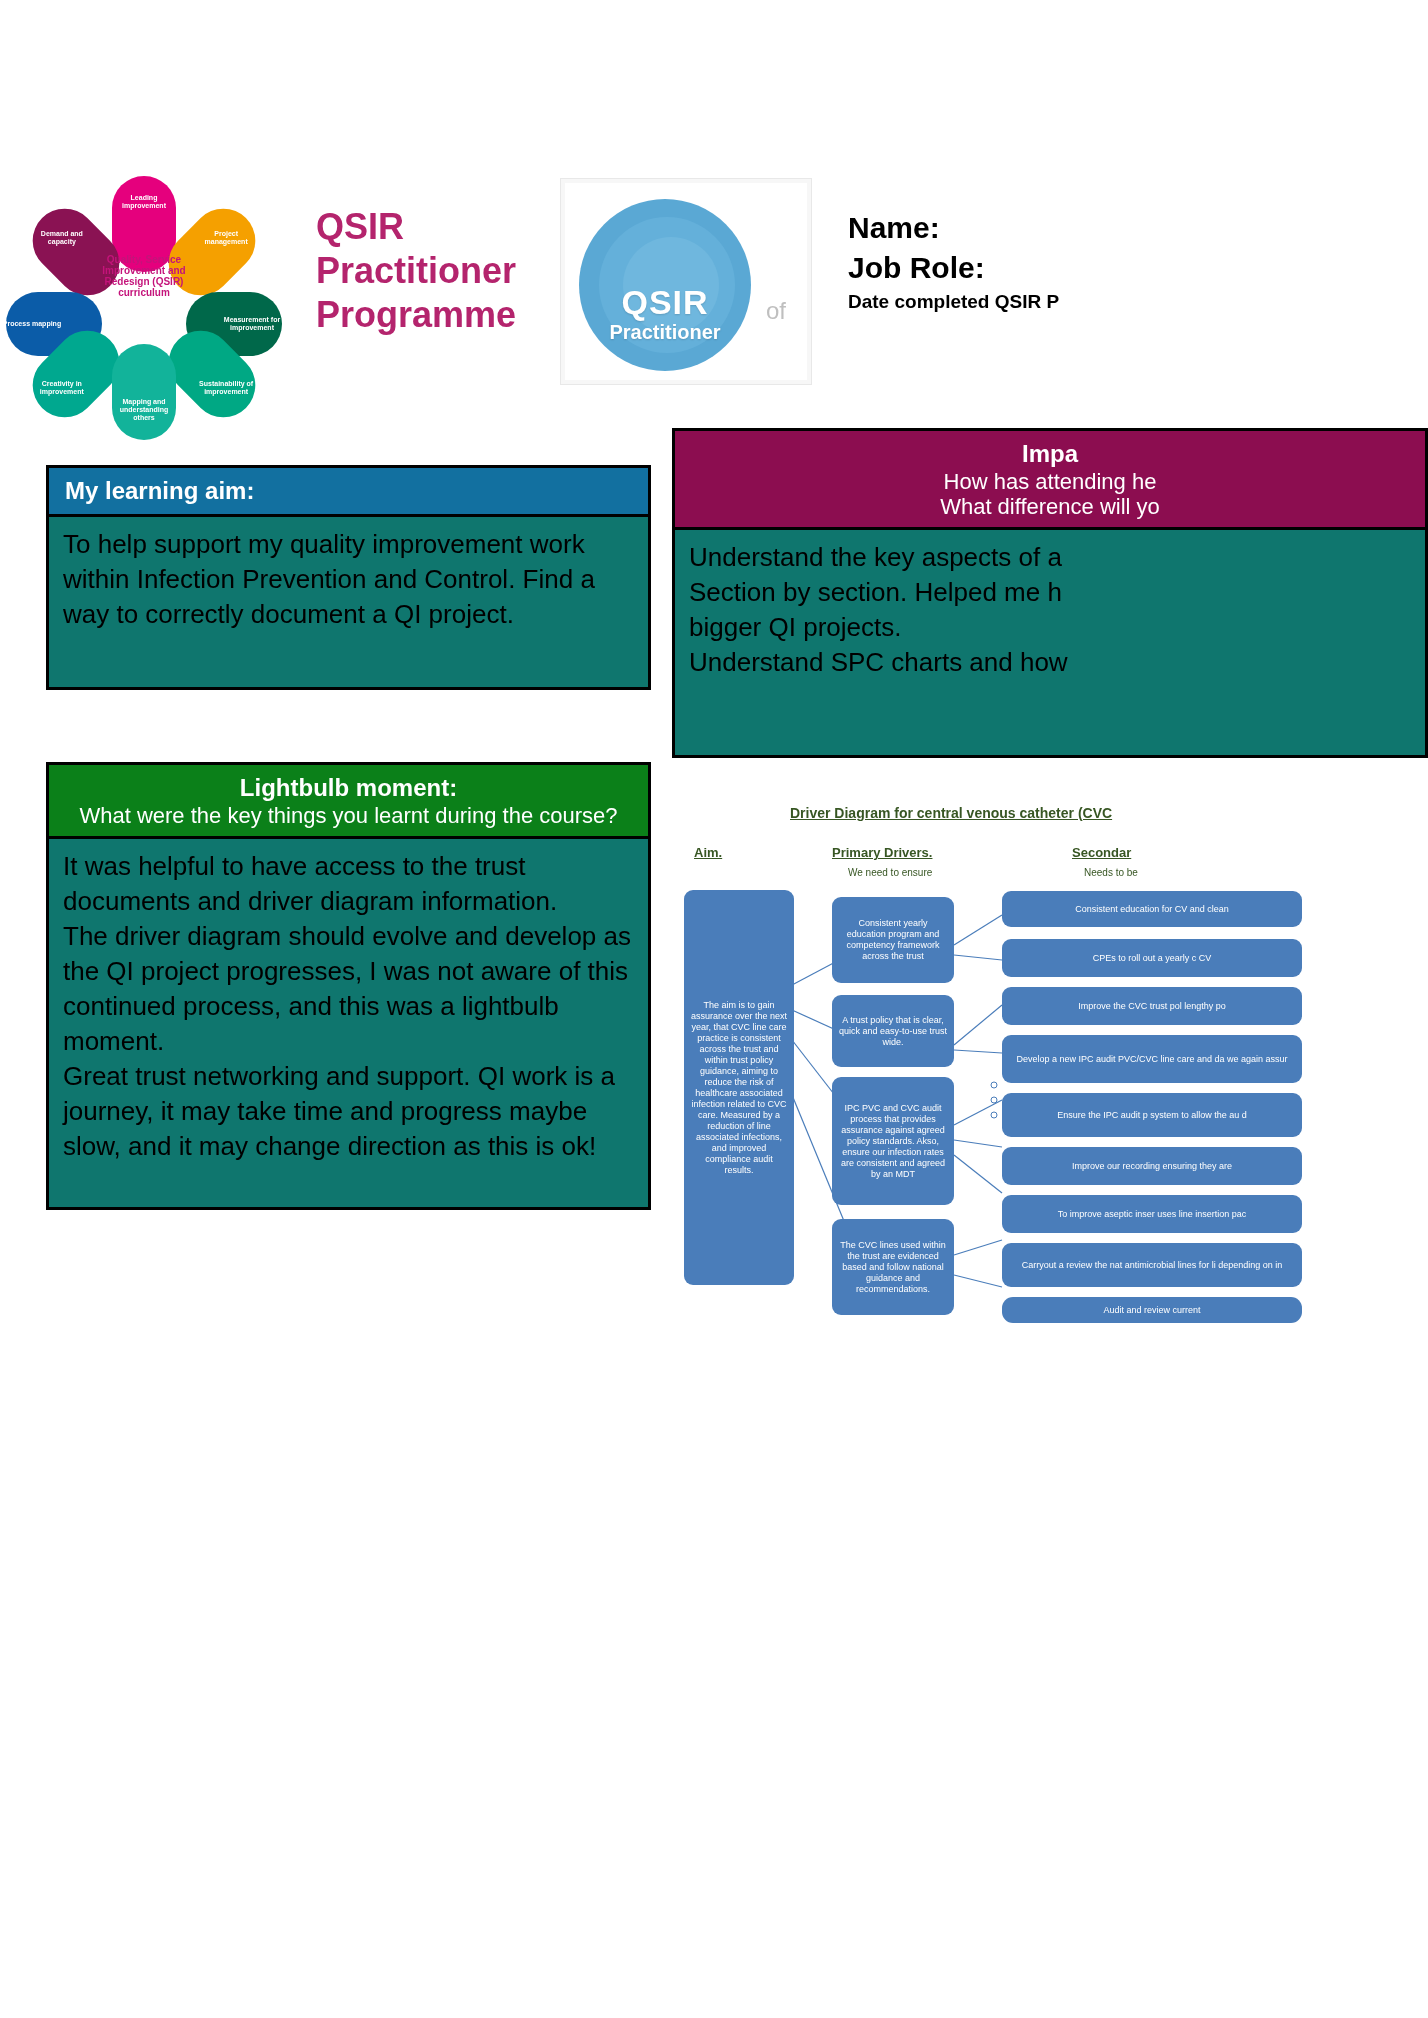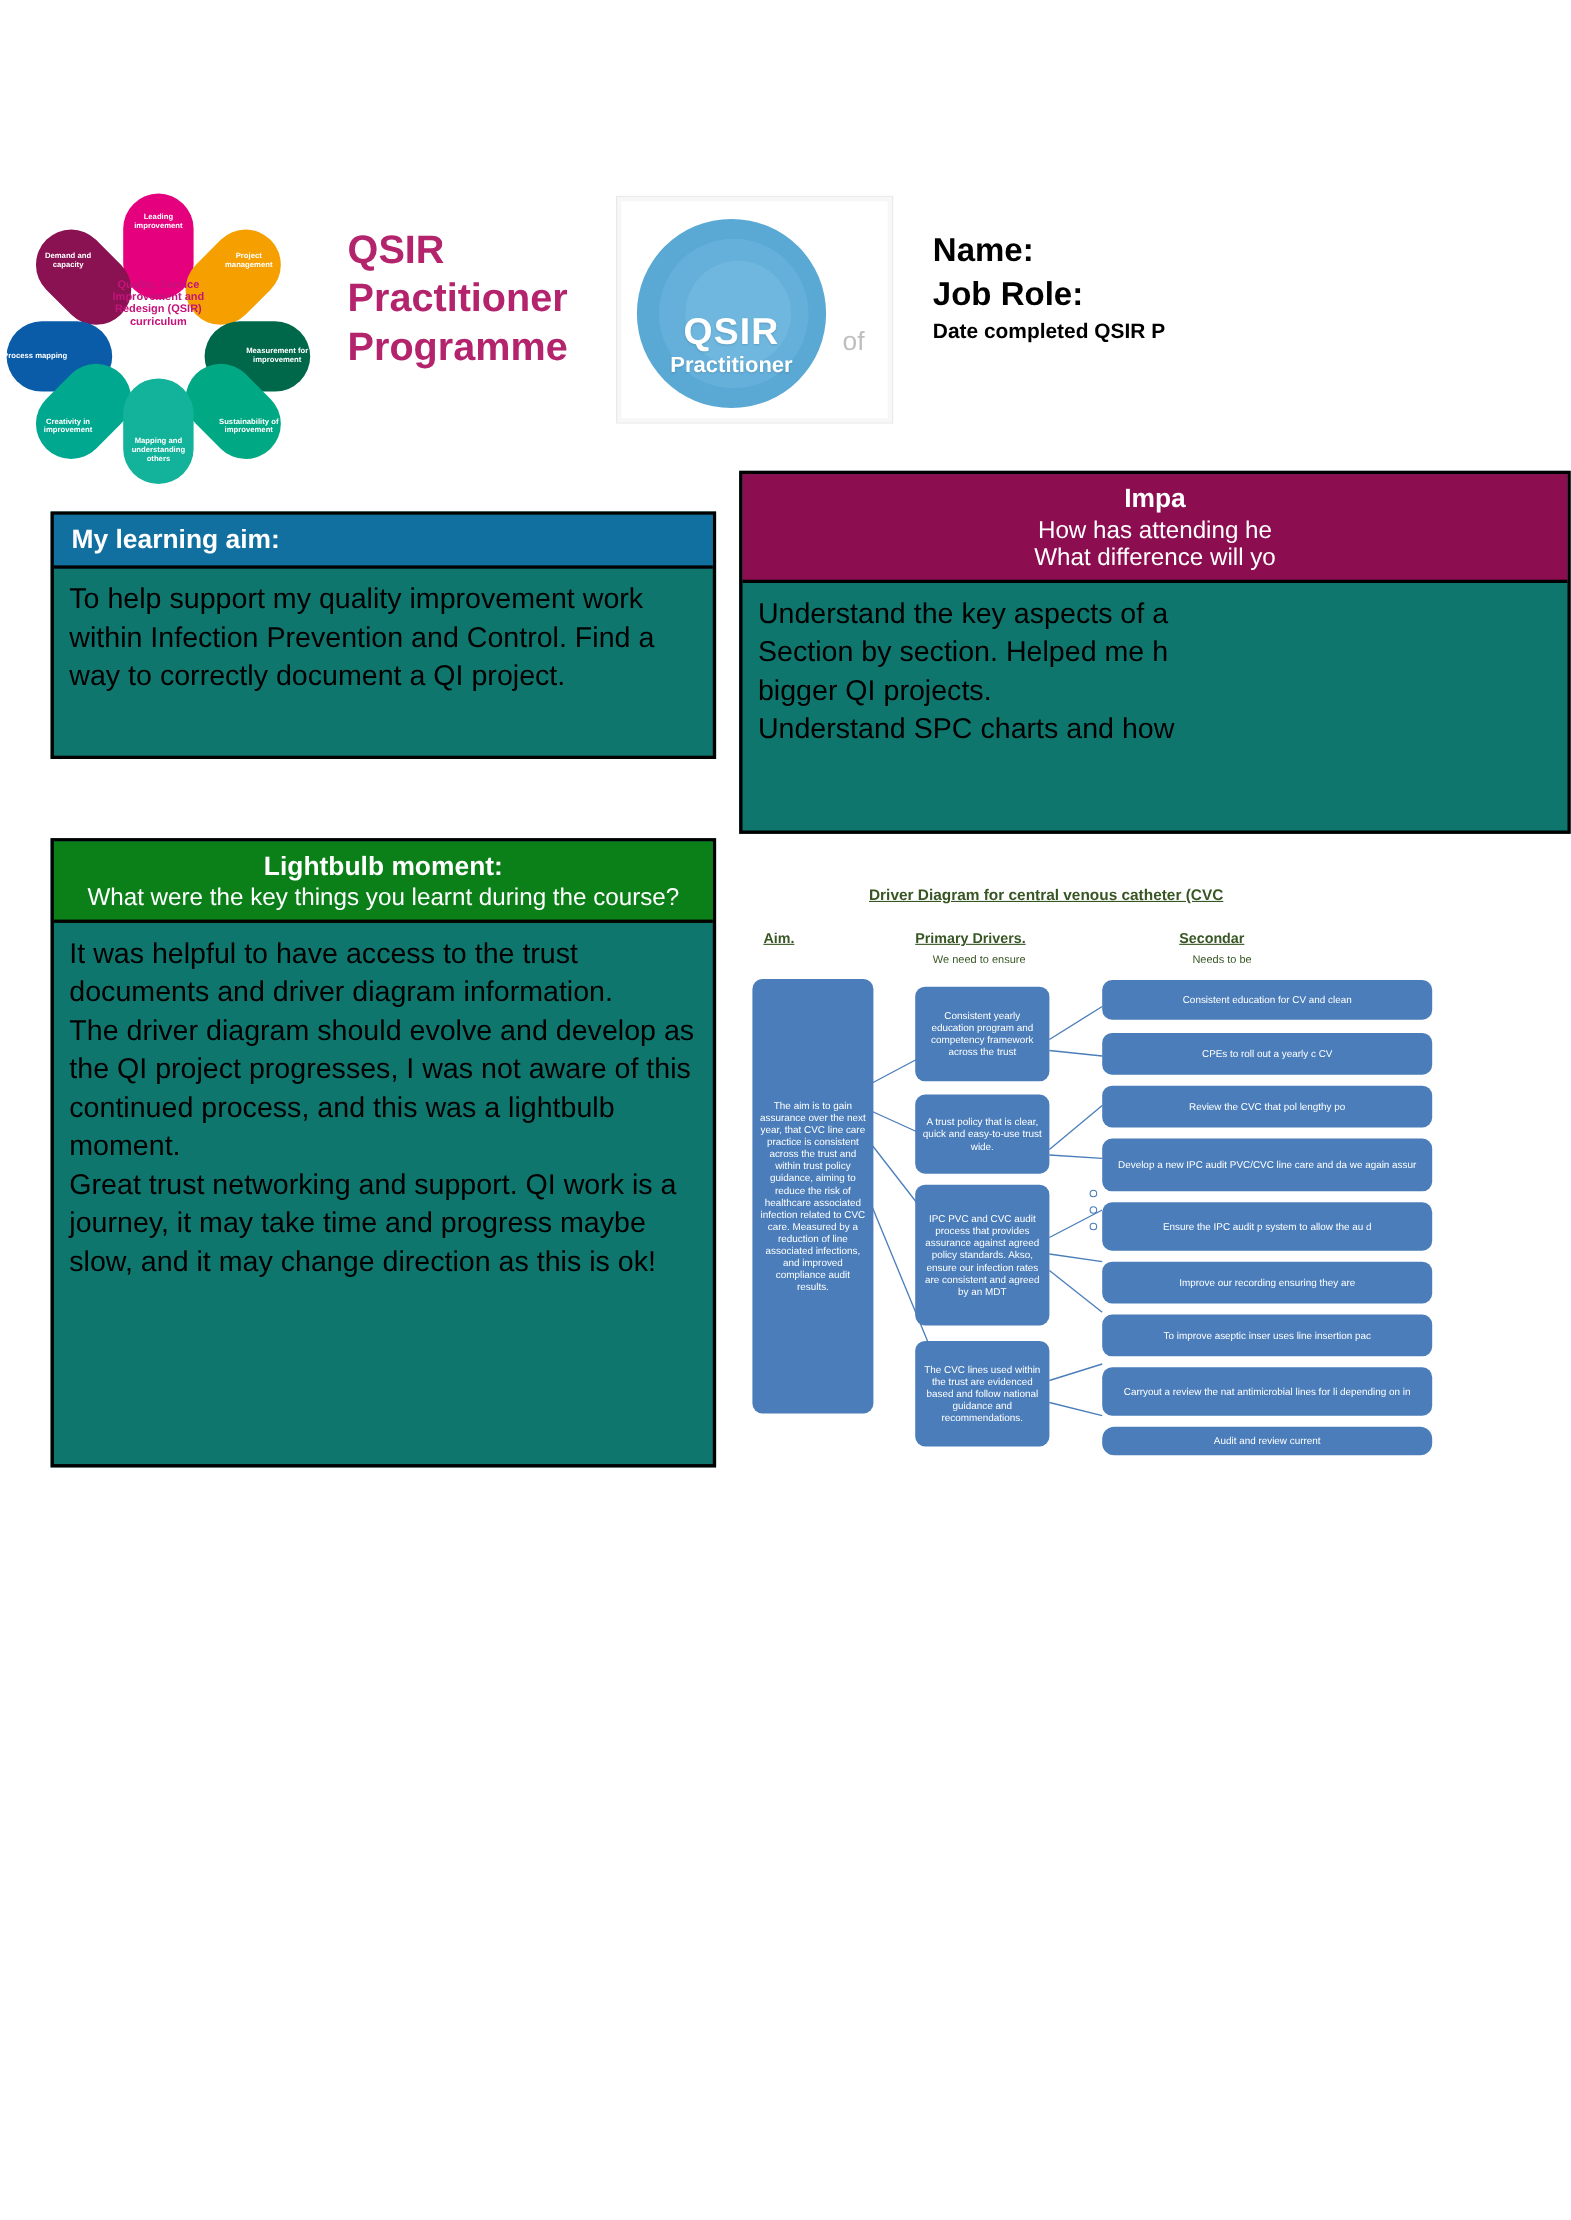--- a/index.html
+++ b/index.html
@@ -55,21 +55,21 @@
 
   
   #aim-box{left:46px;top:465px;width:605px;height:225px;}
   #aim-box .hdr{background:#1270a0;text-align:left;padding-left:16px;}
 
   
   #impact-box{left:672px;top:428px;width:756px;height:330px;}
   #impact-box .hdr{background:#8c0d50;}
 
   
-  #bulb-box{left:46px;top:762px;width:605px;height:572px;}
+  #bulb-box{left:46px;top:762px;width:605px;height:448px;}
   #bulb-box .hdr{background:#0b8019;}
 
   
   #dd{position:absolute;left:672px;top:795px;width:756px;height:520px;font-size:9px;}
   #dd .title{position:absolute;left:118px;top:10px;width:640px;color:#375623;
      font-weight:bold;font-size:14px;text-decoration:underline;white-space:nowrap;}
   #dd .colh{position:absolute;color:#375623;font-weight:bold;font-size:13px;
      text-decoration:underline;}
   #dd .sub{position:absolute;color:#375623;font-size:10px;}
   #dd .node{position:absolute;background:#4a7dba;color:#fff;border-radius:9px;
@@ -208,20 +208,20 @@
 
   <div class="node aim-node" style="left:12px;top:95px;width:110px;height:395px;">The aim is to gain assurance over the next year, that CVC line care practice is consistent across the trust and within trust policy guidance, aiming to reduce the risk of healthcare associated infection related to CVC care. Measured by a reduction of line associated infections, and improved compliance audit results.</div>
 
   <div class="node" style="left:160px;top:102px;width:122px;height:86px;">Consistent yearly education program and competency framework across the trust</div>
   <div class="node" style="left:160px;top:200px;width:122px;height:72px;">A trust policy that is clear, quick and easy-to-use trust wide.</div>
   <div class="node" style="left:160px;top:282px;width:122px;height:128px;">IPC PVC and CVC audit process that provides assurance against agreed policy standards. Akso, ensure our infection rates are consistent and agreed by an MDT</div>
   <div class="node" style="left:160px;top:424px;width:122px;height:96px;">The CVC lines used within the trust are evidenced based and follow national guidance and recommendations.</div>
 
   <div class="node" style="left:330px;top:96px;width:300px;height:36px;">Consistent education for CV and clean</div>
   <div class="node" style="left:330px;top:144px;width:300px;height:38px;">CPEs to roll out a yearly c CV</div>
-  <div class="node" style="left:330px;top:192px;width:300px;height:38px;">Review the CVC that pol lengthy po</div>
+  <div class="node" style="left:330px;top:192px;width:300px;height:38px;">Improve the CVC trust pol lengthy po</div>
   <div class="node" style="left:330px;top:240px;width:300px;height:48px;">Develop a new IPC audit PVC/CVC line care and da we again assur</div>
   <div class="node" style="left:330px;top:298px;width:300px;height:44px;">Ensure the IPC audit p system to allow the au d</div>
   <div class="node" style="left:330px;top:352px;width:300px;height:38px;">Improve our recording ensuring they are</div>
   <div class="node" style="left:330px;top:400px;width:300px;height:38px;">To improve aseptic inser uses line insertion pac</div>
   <div class="node" style="left:330px;top:448px;width:300px;height:44px;">Carryout a review the nat antimicrobial lines for li depending on in</div>
   <div class="node" style="left:330px;top:502px;width:300px;height:26px;border-radius:11px;">Audit and review current</div>
 </div>
 
 </body></html>

